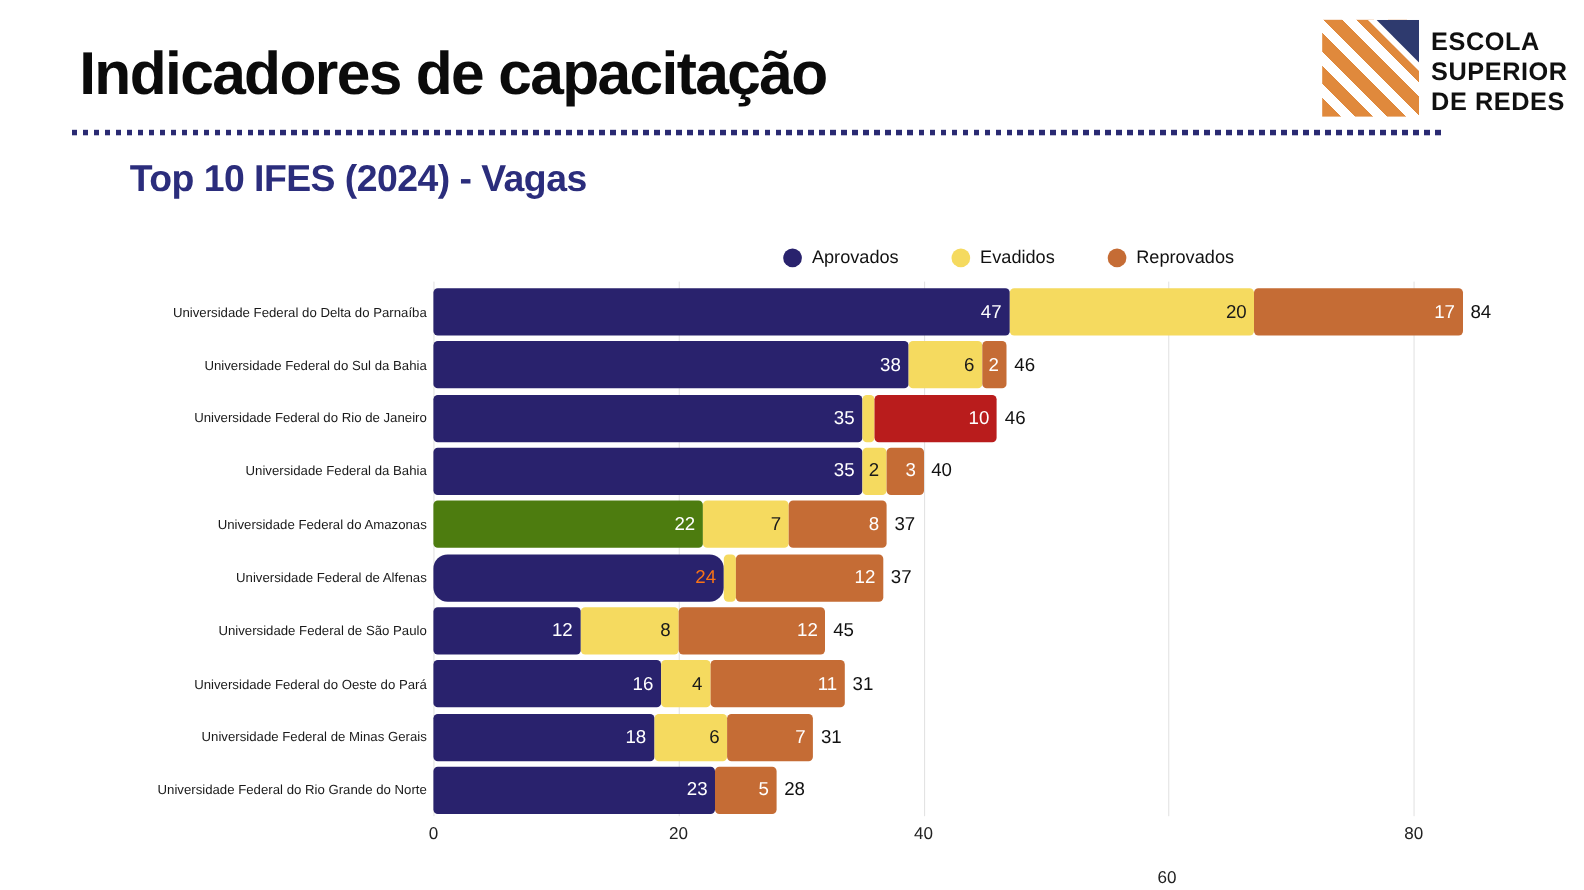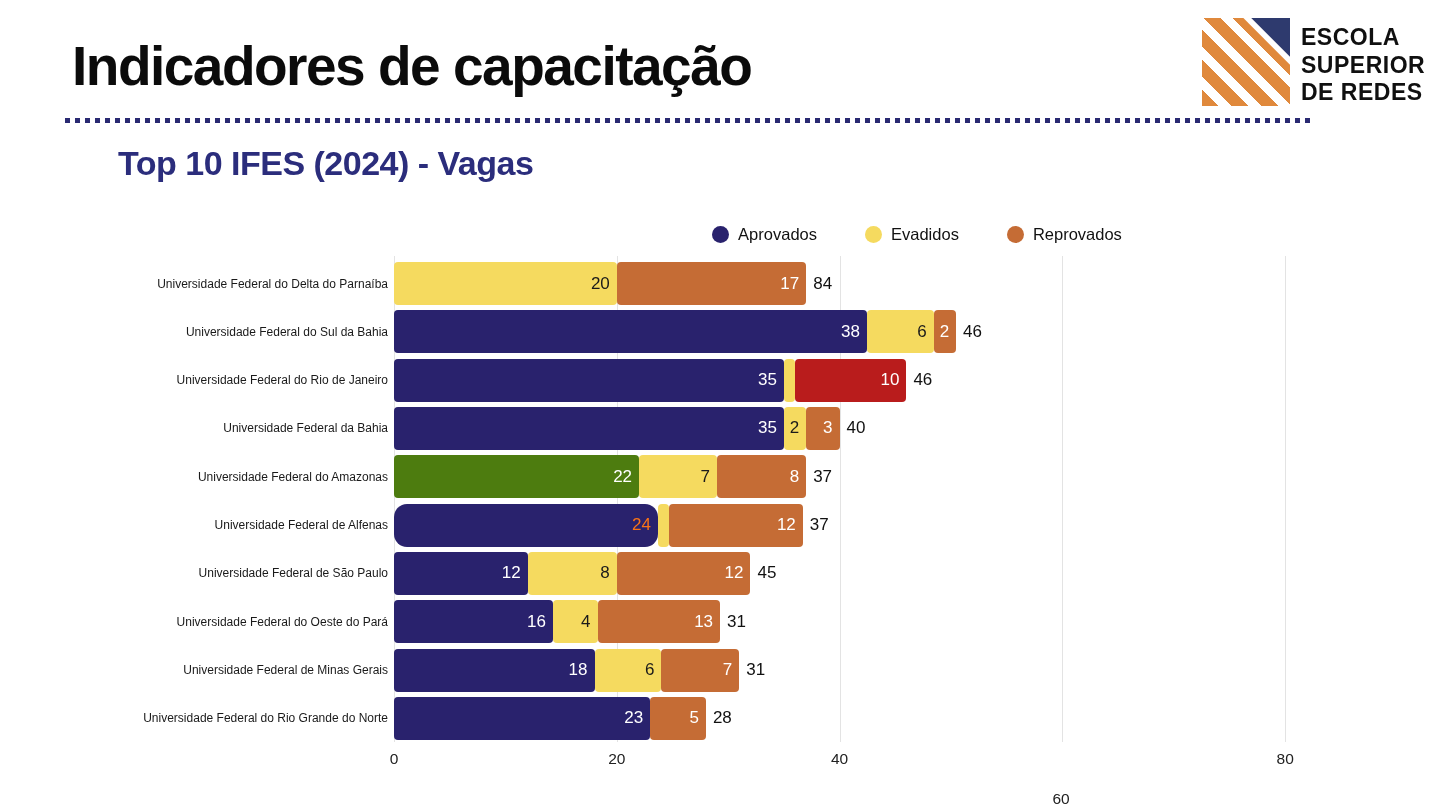--- a/index.html
+++ b/index.html
@@ -87,33 +87,36 @@
         <div class="gridline" style="left: 0px;"></div>
         <div class="gridline" style="left: 222.8px;"></div>
         <div class="gridline" style="left: 445.6px;"></div>
         <div class="gridline" style="left: 668.4px;"></div>
         <div class="gridline" style="left: 891.2px;"></div>
       </div>
     <div class="rows" id="rows">
         <div class="row">
           <div class="row-label">Universidade Federal do Delta do Parnaíba</div>
           <div class="row-bar">
+            <div class="segment" style="width: 523.58px; background: rgb(41, 34, 109); color: rgb(255, 255, 255);">
+              <span>47</span>
+            </div>
             <div class="segment" style="width: 222.8px; background: rgb(245, 218, 95); color: rgb(26, 26, 26);">
               <span>20</span>
             </div>
             <div class="segment" style="width: 189.38px; background: rgb(197, 108, 53); color: rgb(255, 255, 255);">
               <span>17</span>
             </div>
           </div>
           <div class="row-total">84</div>
         </div>
         <div class="row">
           <div class="row-label">Universidade Federal do Sul da Bahia</div>
           <div class="row-bar">
-            <div class="segment" style="width: 473px; background: rgb(41, 34, 109); color: rgb(255, 255, 255);">
+            <div class="segment" style="width: 432px; background: rgb(41, 34, 109); color: rgb(255, 255, 255);">
               <span>38</span>
             </div>
             <div class="segment" style="width: 66.84px; background: rgb(245, 218, 95); color: rgb(26, 26, 26);">
               <span>6</span>
             </div>
             <div class="segment" style="width: 22.28px; background: rgb(197, 108, 53); color: rgb(255, 255, 255);">
               <span>2</span>
             </div>
           </div>
           <div class="row-total">46</div>
@@ -185,28 +188,28 @@
             </div>
             <div class="segment" style="width: 133.68px; background: rgb(197, 108, 53); color: rgb(255, 255, 255);">
               <span>12</span>
             </div>
           </div>
           <div class="row-total">45</div>
         </div>
         <div class="row">
           <div class="row-label">Universidade Federal do Oeste do Pará</div>
           <div class="row-bar">
-            <div class="segment" style="width: 159px; background: rgb(41, 34, 109); color: rgb(255, 255, 255);">
+            <div class="segment" style="width: 207px; background: rgb(41, 34, 109); color: rgb(255, 255, 255);">
               <span>16</span>
             </div>
             <div class="segment" style="width: 44.56px; background: rgb(245, 218, 95); color: rgb(26, 26, 26);">
               <span>4</span>
             </div>
             <div class="segment" style="width: 122.54px; background: rgb(197, 108, 53); color: rgb(255, 255, 255);">
-              <span>13</span>
+              <span>11</span>
             </div>
           </div>
           <div class="row-total">31</div>
         </div>
         <div class="row">
           <div class="row-label">Universidade Federal de Minas Gerais</div>
           <div class="row-bar">
             <div class="segment" style="width: 200.52px; background: rgb(41, 34, 109); color: rgb(255, 255, 255);">
               <span>18</span>
             </div>

